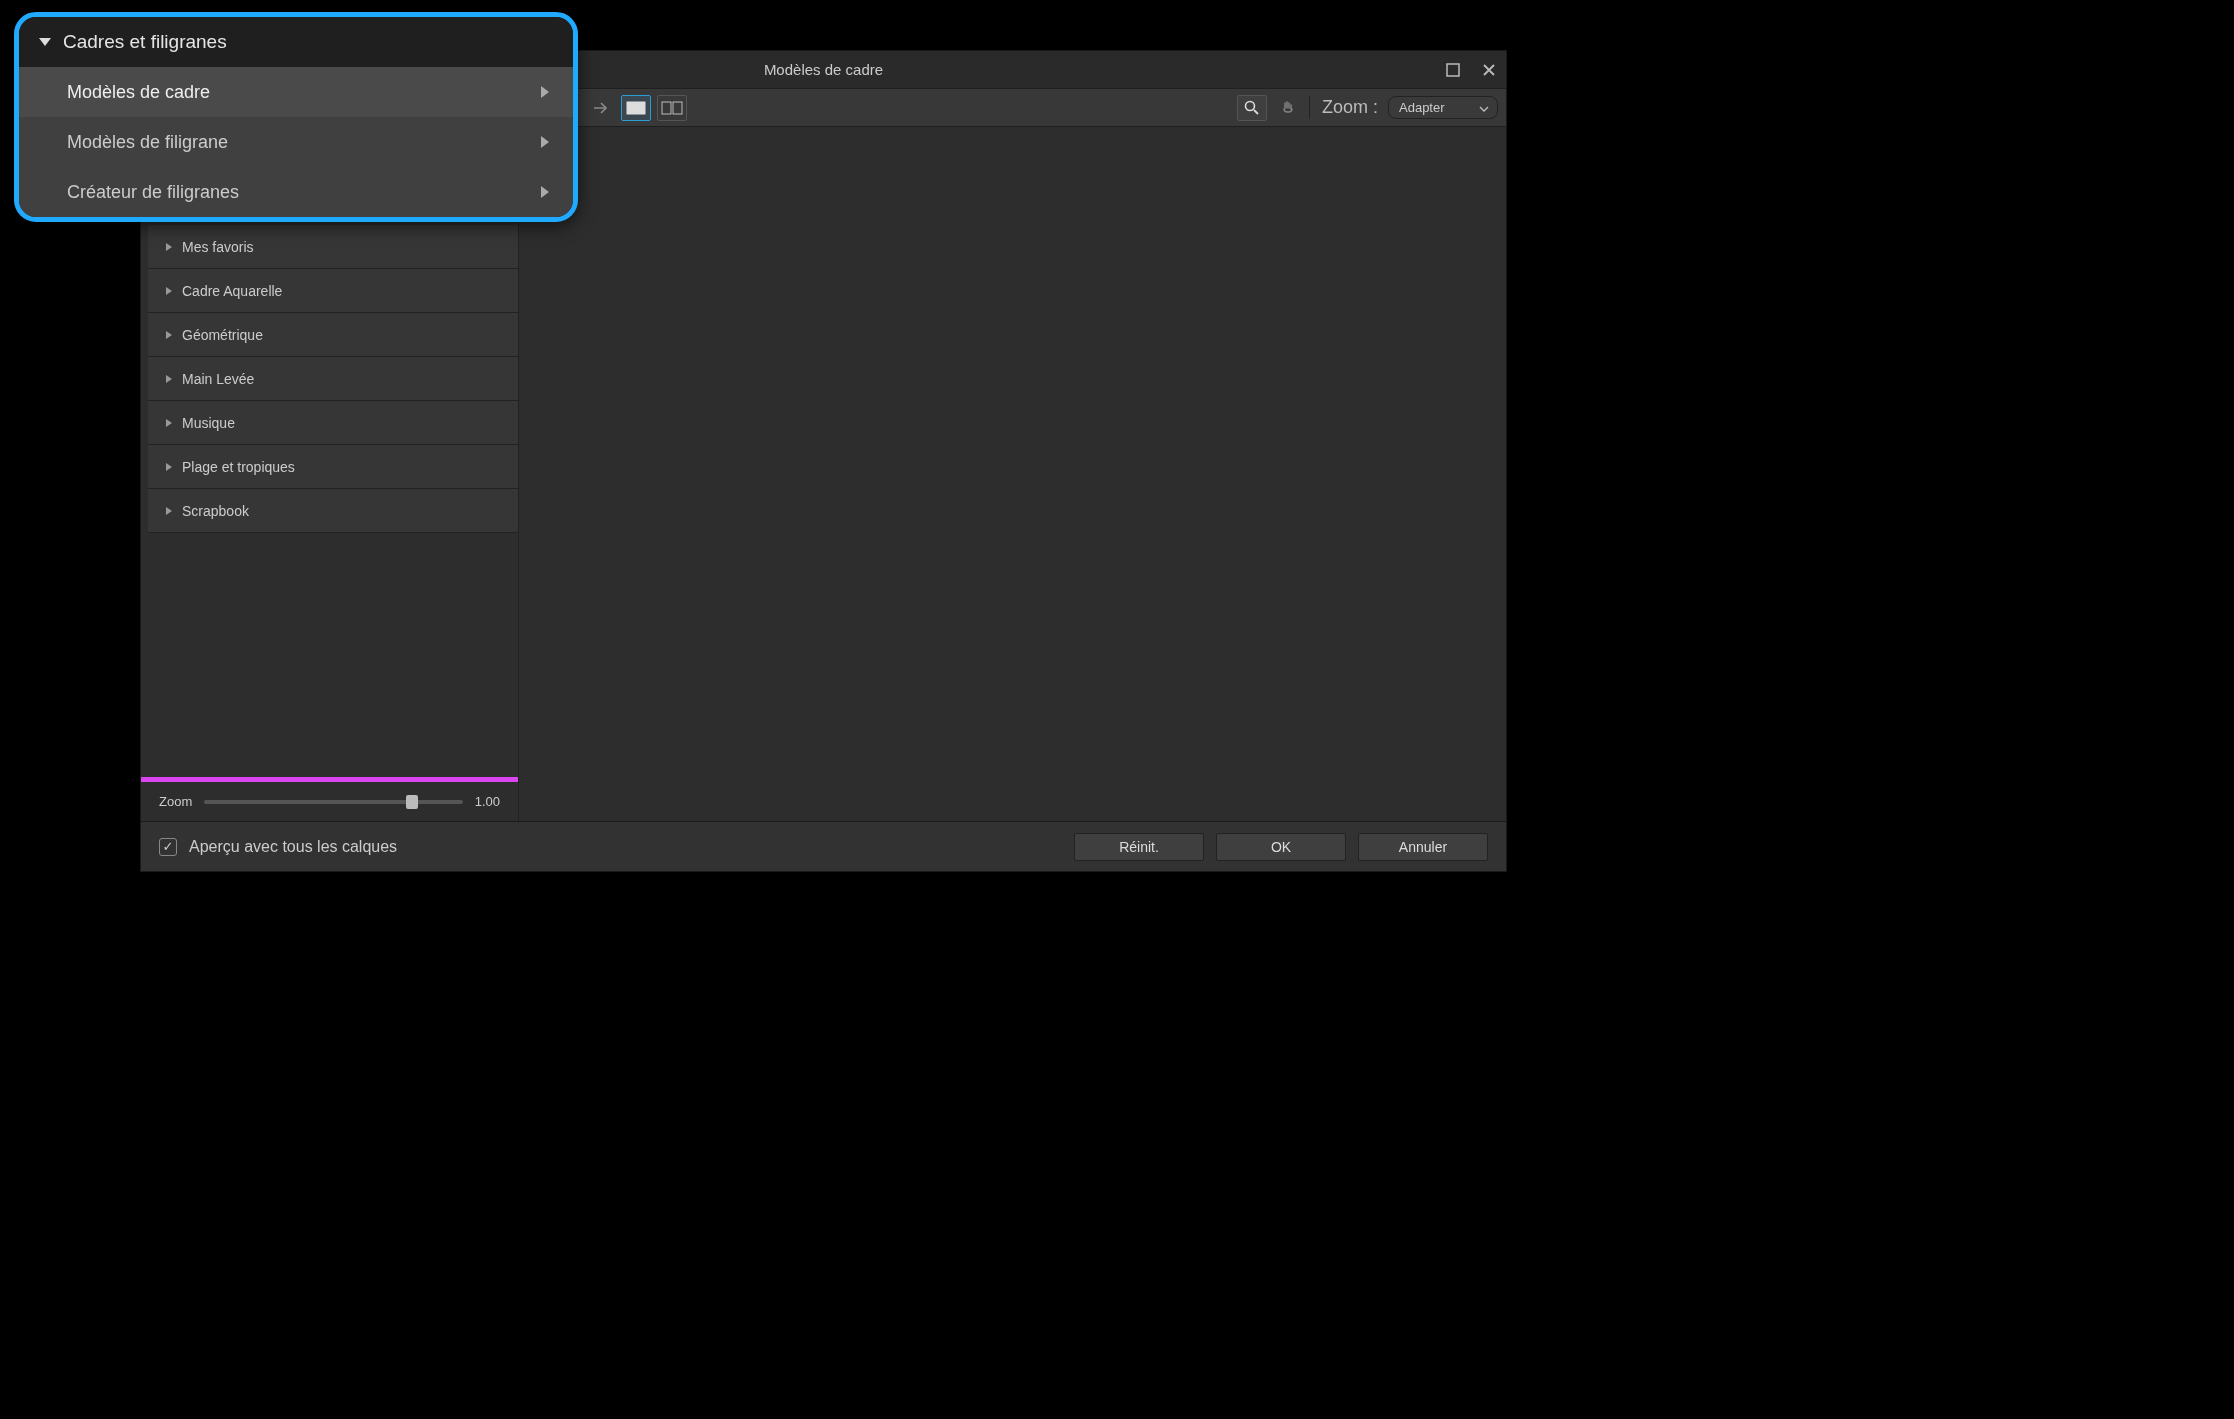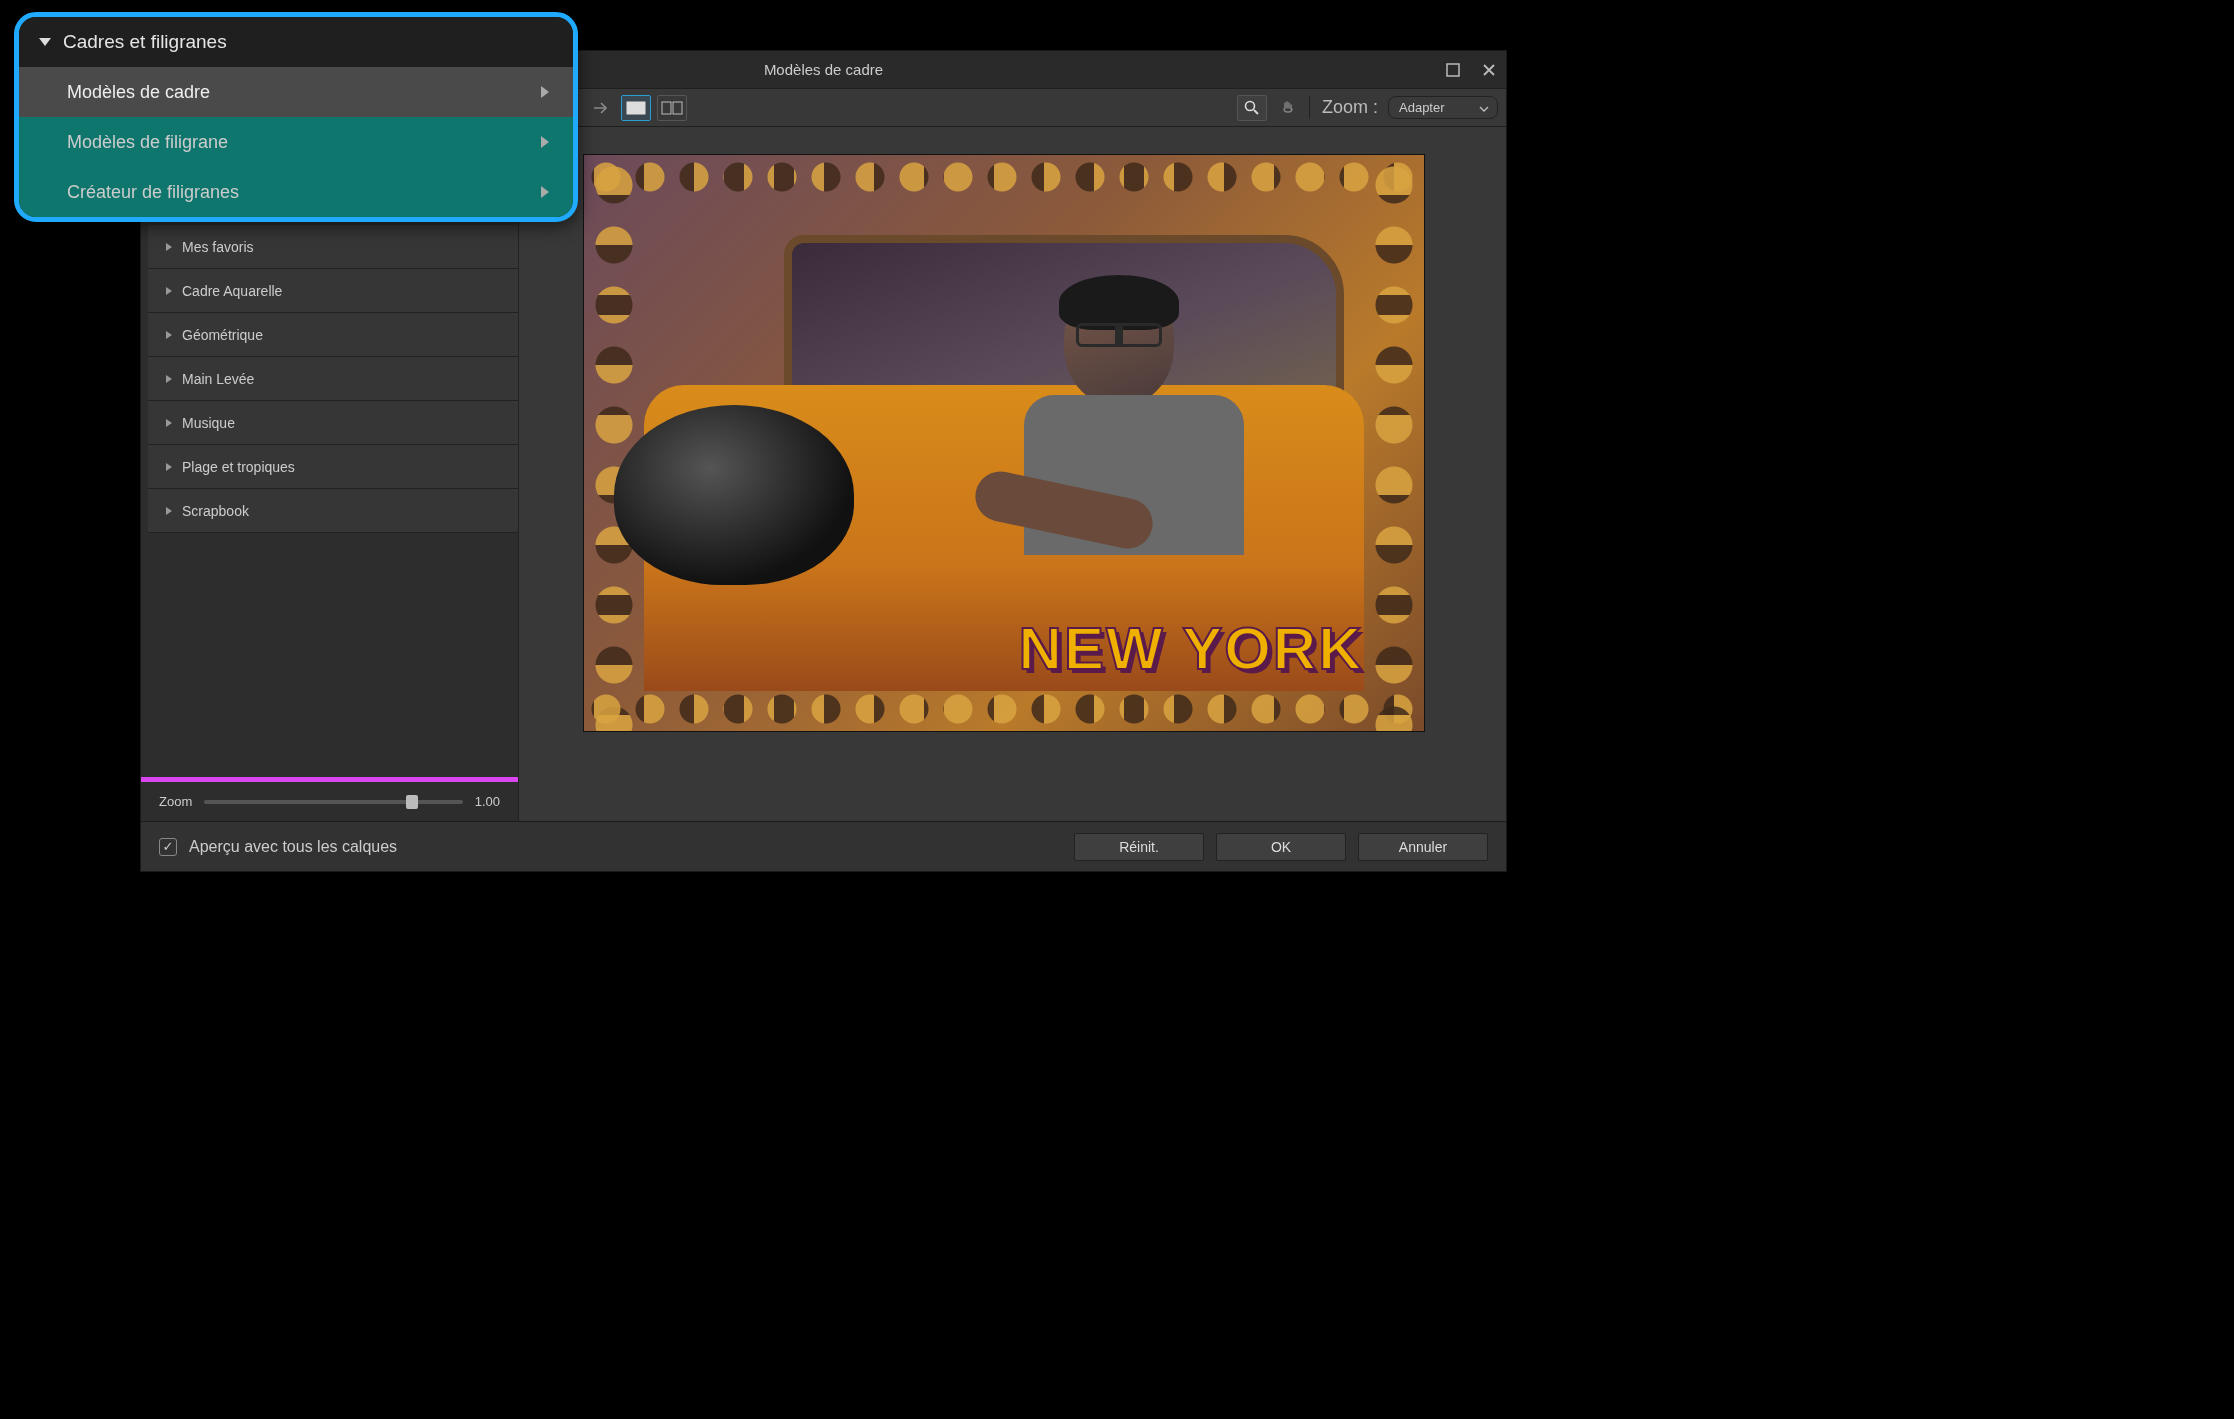--- a/index.html
+++ b/index.html
@@ -262,21 +262,21 @@
   .tri-down {
     width:0;height:0;border-left:6px solid transparent;border-right:6px solid transparent;
     border-top:8px solid #ddd;
   }
   .om-item {
     height:50px; display:flex; align-items:center;
     padding:0 24px 0 48px;
     font-size:18px; color:#ccc;
     justify-content:space-between;
     cursor:pointer;
-    background:#0f766e;
+    background:#404040;
   }
   .om-item.selected { background:#4a4a4a; color:#eee; }
   .chev-r {
     width:0;height:0;border-top:6px solid transparent;border-bottom:6px solid transparent;
     border-left:8px solid #aaa;
   }
   .chev-r-sm {
     width:0;height:0;border-top:4px solid transparent;border-bottom:4px solid transparent;
     border-left:6px solid #999;
   }
@@ -386,37 +386,20 @@
       </div>
       <div class="zoom-row">
         <span>Zoom</span>
         <div class="slider">
           <div class="slider-knob"></div>
         </div>
         <span>1.00</span>
       </div>
     </div>
 
-    <div class="preview-area">
-      <div class="preview-canvas frame-border">
-        <div class="frame-top"></div>
-        <div class="frame-bottom"></div>
-        <div class="car-window"></div>
-        <div class="car-body"></div>
-        <div class="person">
-          <div class="torso"></div>
-          <div class="arm"></div>
-          <div class="head"></div>
-          <div class="hair"></div>
-          <div class="glasses"></div>
-        </div>
-        <div class="mirror"></div>
-        <div class="overlay-text">NEW YORK</div>
-      </div>
-    </div>
   </div>
 
   <div class="footer">
     <div class="check">✓</div>
     <span>Aperçu avec tous les calques</span>
     <div class="spacer"></div>
     <div class="btn">Réinit.</div>
     <div class="btn">OK</div>
     <div class="btn">Annuler</div>
   </div>

